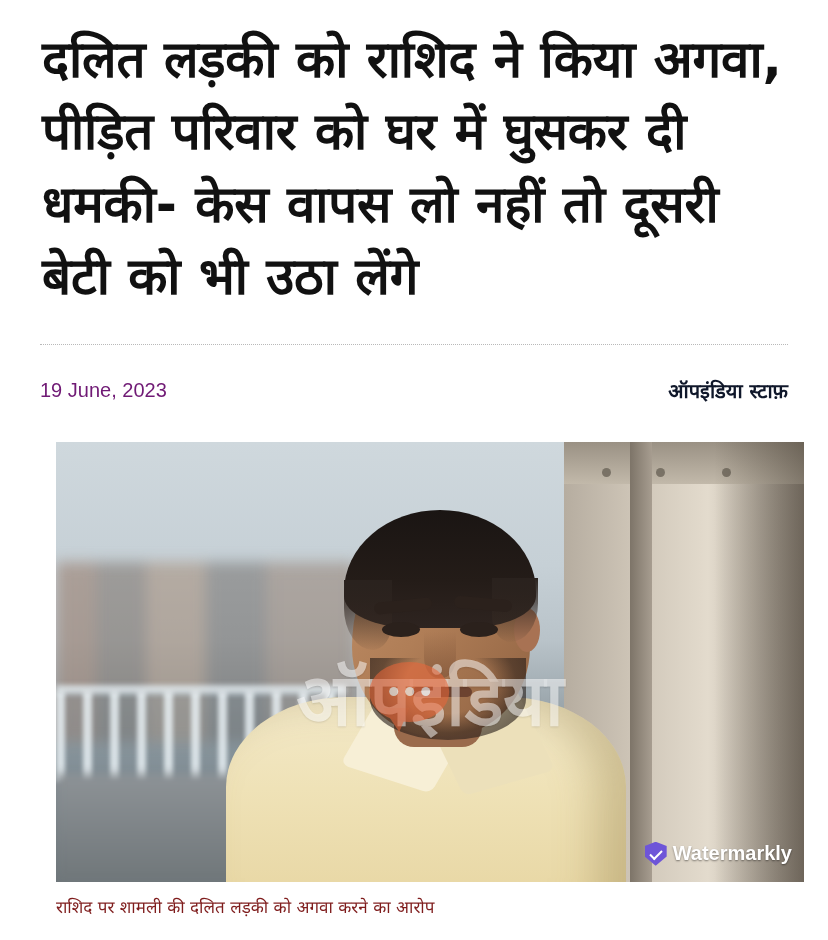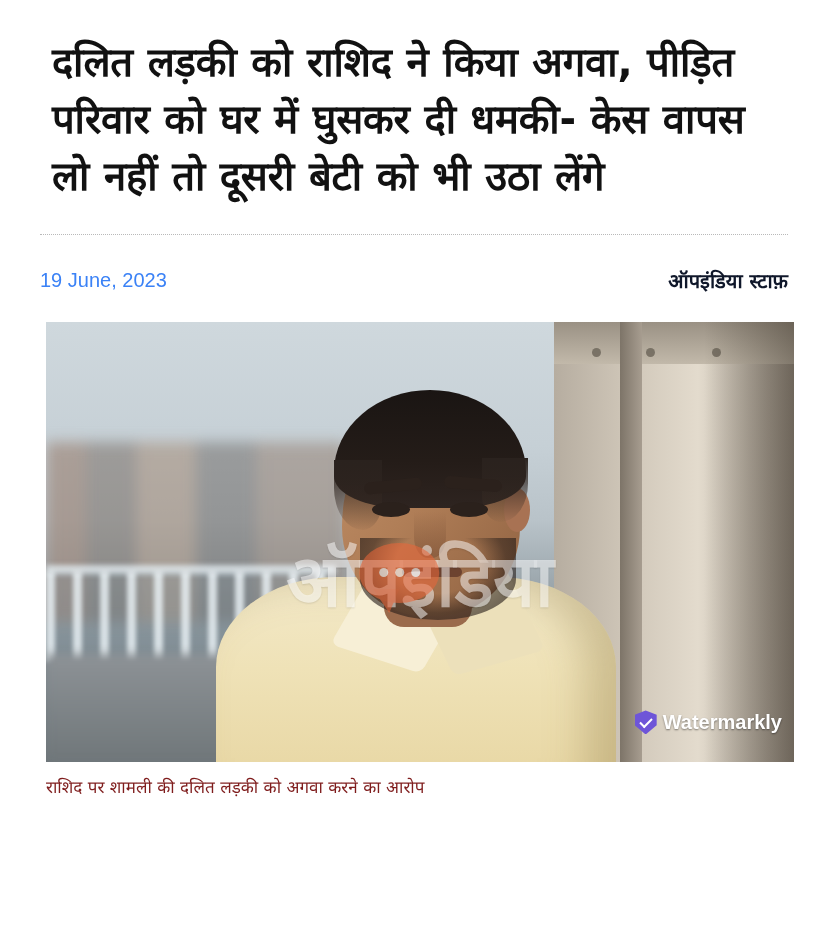--- a/index.html
+++ b/index.html
@@ -16,56 +16,56 @@
     font-family: "Liberation Sans", "DejaVu Sans", sans-serif;
     color: #1a1a1a;
   }
   .page {
     width: 828px;
     height: 940px;
     position: relative;
     padding: 0 40px;
   }
   .headline {
-    margin: 12px;
+    margin: 2px;
     padding-top: 22px;
     font-family: "DejaVu Sans", "Liberation Sans", sans-serif;
     font-weight: bold;
-    font-size: 40px;
+    font-size: 51px;
     line-height: 1.42;
     letter-spacing: -0.2px;
     color: #111111;
     word-spacing: 1px;
   }
   .divider {
     margin-top: 30px;
     border: 0;
     border-top: 1px dotted #b9b9b9;
     height: 0;
   }
   .meta {
     display: flex;
     align-items: center;
     justify-content: space-between;
     padding-top: 24px;
     padding-bottom: 22px;
   }
   .meta-date {
     font-size: 20px;
-    color: #3b82f6;
+    color: #701a75;
     font-family: "Liberation Sans", sans-serif;
   }
   .meta-author {
     font-size: 20px;
     font-weight: bold;
     color: #0f172a;
     font-family: "DejaVu Sans", "Liberation Sans", sans-serif;
   }
   .figure {
-    margin: 6px;
+    margin: 16px;
     width: 748px;
   }
   .photo {
     position: relative;
     width: 748px;
     height: 440px;
     overflow: hidden;
     background: #6b7a86;
   }
   
@@ -369,21 +369,21 @@
     border-radius: 50%;
     background: #ffffff;
   }
   .wm-logo .d1 { left: 20px; }
   .wm-logo .d2 { left: 36px; }
   .wm-logo .d3 { left: 52px; }
   
   .wmk {
     position: absolute;
     right: 12px;
-    bottom: 28px;
+    bottom: 16px;
     display: flex;
     align-items: center;
     gap: 6px;
     color: #ffffff;
     font-family: "Liberation Sans", sans-serif;
     font-weight: bold;
     font-size: 20px;
     text-shadow: 0 1px 2px rgba(0,0,0,0.45);
   }
   .wmk-shield {

